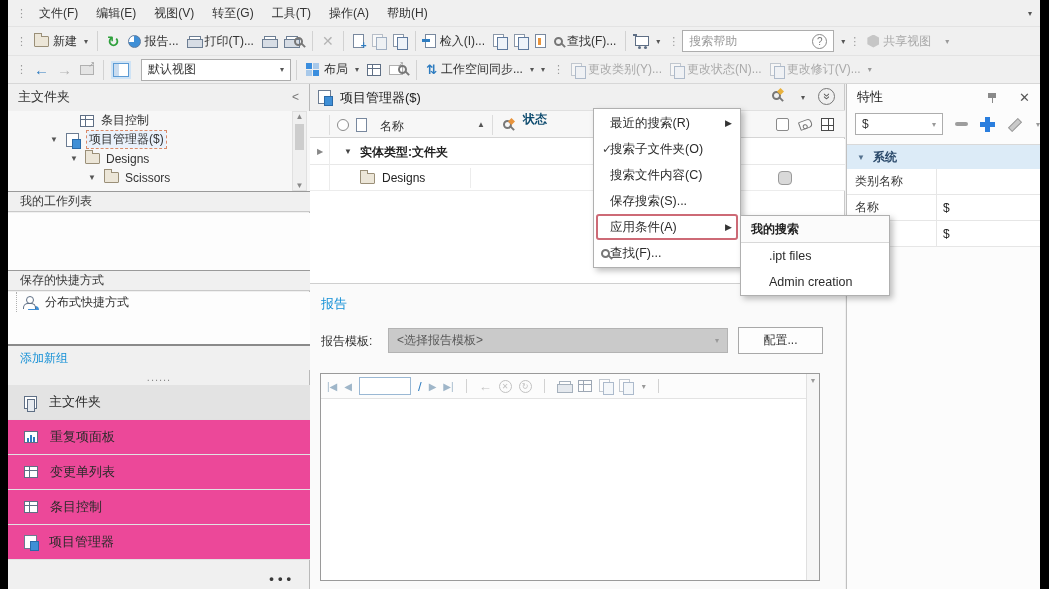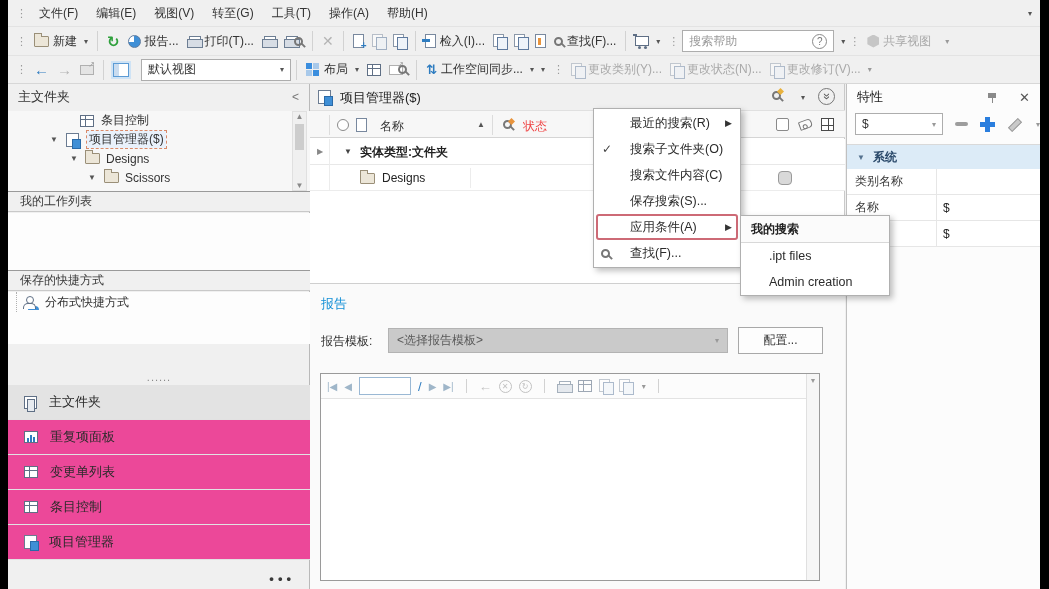--- a/index.html
+++ b/index.html
@@ -108,21 +108,21 @@
   .vtb .gcirc{width:13px;height:13px;border:1px solid #c2c2c2;border-radius:50%;color:#c2c2c2;font-size:8px;line-height:11px;text-align:center;}
   .vscroll{position:absolute;right:0;top:0;width:13px;height:206px;border-left:1px solid #e0e0e0;background:#f6f6f6;}
   
   .props{left:838px;top:84px;width:194px;height:505px;background:#fcfcfc;border-left:1px solid #c0c0c0;}
   .prow{display:flex;height:26px;border-bottom:1px solid #e6e6e6;background:#fff;}
   .plabel{width:90px;padding-left:8px;display:flex;align-items:center;border-right:1px solid #e6e6e6;color:#3a3a3a;}
   .pval{flex:1;padding-left:6px;display:flex;align-items:center;color:#222;}
   .psec{height:24px;background:#dcebf7;display:flex;align-items:center;gap:8px;padding-left:10px;font-weight:bold;color:#2b4a6b;}
   
   .ddmenu{left:585px;top:108px;width:148px;background:#fff;border:1px solid #b0b0b0;box-shadow:3px 3px 6px rgba(0,0,0,.25);z-index:30;padding:1px 0;}
-  .dditem{position:relative;height:26px;display:flex;align-items:center;padding-left:36px;font-size:12.5px;color:#2b2b2b;white-space:nowrap;}
+  .dditem{position:relative;height:26px;display:flex;align-items:center;padding-left:16px;font-size:12.5px;color:#2b2b2b;white-space:nowrap;}
   .dditem .chk{position:absolute;left:8px;color:#444;font-size:12px;}
   .dditem .sub{position:absolute;right:8px;font-size:9px;color:#333;}
   .redbox{position:absolute;left:2px;right:2px;top:0;bottom:0;border:2px solid #cd6a76;border-radius:3px;}
   .submenu{left:732px;top:215px;width:150px;background:#fff;border:1px solid #b0b0b0;box-shadow:3px 3px 6px rgba(0,0,0,.25);z-index:40;}
   .sm-head{height:27px;display:flex;align-items:center;padding-left:10px;font-weight:bold;color:#222;border-bottom:1px solid #d8d8d8;background:#fbfbfb;}
   .sm-item{height:26px;display:flex;align-items:center;padding-left:28px;color:#2b2b2b;font-size:12.5px;}
   .dots6{color:#8a8a8a;letter-spacing:1px;font-size:11px;}
   .overflowdots{color:#3a3a3a;font-weight:bold;letter-spacing:4px;font-size:13px;}
 </style>
 </head>
@@ -314,20 +314,23 @@
     <div class="sec-h abs" style="left:0;top:186px;width:302px;">
       <span>保存的快捷方式</span>
     </div>
     <div class="abs pane" style="left:0;top:208px;width:302px;height:52px;">
       <div class="tree-row" style="height:20px;border-left:1px dotted #b0b0b0;margin-left:8px;">
         <span class="ic person dist" style="position:absolute;left:6px;"></span>
         <span style="position:absolute;left:28px;">分布式快捷方式</span>
       </div>
     </div>
 
+    <div class="abs" style="left:0;top:260px;width:302px;height:26px;border-top:2px solid #8a8a8a;display:flex;align-items:center;padding-left:12px;background:#f0f0f0;">
+      <span class="link">添加新组</span>
+    </div>
     <div class="abs" style="left:0;top:286px;width:302px;height:15px;text-align:center;">
       <span class="dots6">......</span>
     </div>
 
     <div class="abs" style="left:0;top:301px;width:302px;height:175px;">
       <div class="navitem sel">
         <span class="ic door"></span>
         <span>主文件夹</span>
       </div>
       <div class="navitem">
@@ -362,21 +365,21 @@
     </div>
 
     <div class="colhead">
       <span class="vline" style="left:19px;"></span>
       <span class="ic circ" style="position:absolute;left:27px;top:8px;"></span>
       <span class="ic doc" style="position:absolute;left:46px;top:7px;width:11px;height:14px;"></span>
       <span style="position:absolute;left:70px;top:7px;color:#333;">名称</span>
       <span style="position:absolute;left:167px;top:9px;font-size:8px;color:#555;">▲</span>
       <span class="vline" style="left:182px;"></span>
       <span class="ic mag pencil-accent" style="position:absolute;left:193px;top:9px;"></span>
-      <span style="position:absolute;left:213px;top:7px;color:#ef4444;">状态</span>
+      <span style="position:absolute;left:213px;top:0;color:#0c4a6e;font-weight:bold;">状态</span>
       <span class="ic cb" style="position:absolute;left:466px;top:7px;"></span>
       <span class="ic tagic" style="position:absolute;left:489px;top:9px;"></span>
       <span class="ic grid4" style="position:absolute;left:511px;top:7px;"></span>
     </div>
 
     <div class="lrow" style="top:55px;border-bottom:1px solid #e8e8e8;">
       <span style="position:absolute;left:7px;top:8px;font-size:8px;color:#888;">▶</span>
       <span style="position:absolute;left:34px;top:8px;font-size:8px;color:#444;">▼</span>
       <span style="position:absolute;left:50px;top:5px;font-weight:bold;color:#222;">实体类型:文件夹</span>
     </div>

